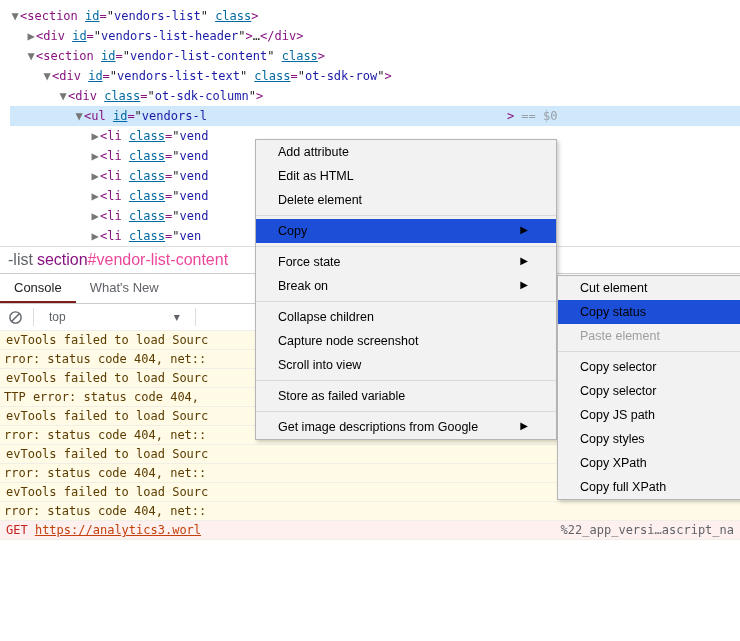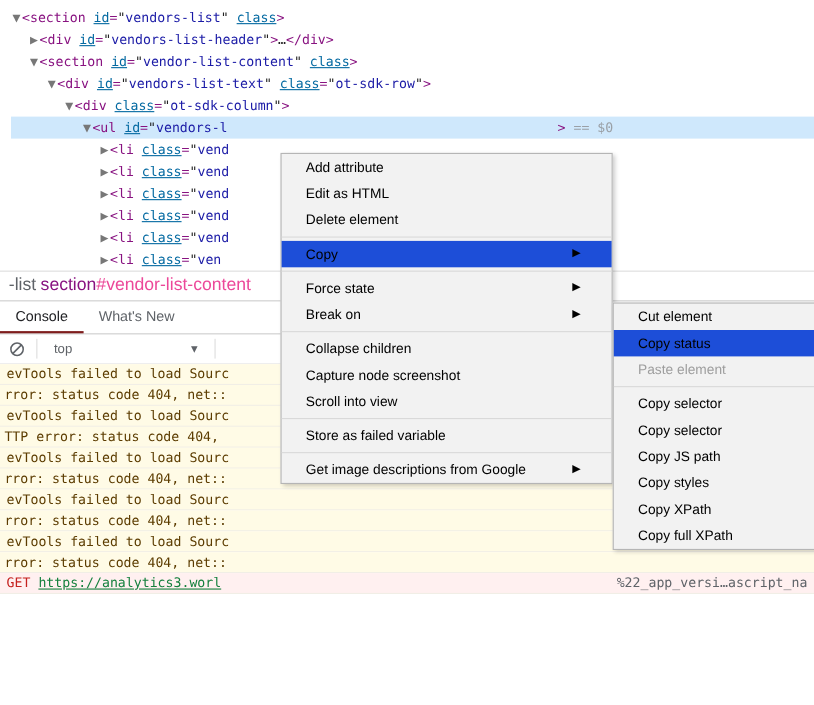--- a/index.html
+++ b/index.html
@@ -30,21 +30,21 @@
   .console-toolbar { display:flex; align-items:center; gap:10px; padding:4px 8px; font-family:"Segoe UI",Arial,sans-serif; font-size:12px; color:#5f6368; border-bottom:1px solid #eee;}
   .stop-icon svg { display:block; }
   .sep { width:1px; height:18px; background:#ddd; }
   .ctx-select { display:flex; gap:108px; border:1px solid transparent; padding:1px 4px;}
   .ctx-select .chev { color:#5f6368; }
 
   .console-log { font-family:Consolas,monospace; font-size:12px; }
   .log-line { padding:2px 6px; border-bottom:1px solid #f1eee6; white-space:nowrap; overflow:hidden; }
   .warn { background:#fffbe6; color:#5c3c00; }
   .err  { background:#fff0f0; color:#c5221f; }
-  .err a { color:#15803d; text-decoration:underline; }
+  .err a { color:#c2410c; text-decoration:underline; }
   .indent { padding-left:4px; }
 
   
   .menu { position:absolute; background:#f2f2f2; border:1px solid #b5b5b5; box-shadow:2px 2px 4px rgba(0,0,0,0.2); font-family:"Segoe UI",Arial,sans-serif; font-size:12.5px; color:#000; }
   .menu .mitem { padding:5px 28px 5px 22px; white-space:nowrap; display:flex; justify-content:space-between; align-items:flex-start; }
   .menu .mitem.disabled { color:#9e9e9e; }
   .menu .mitem.hover { background:#1d4ed8; }
   .menu .msep { height:1px; background:#d9d9d9; margin:3px 0; }
   .menu .arrow-r { margin-left:30px; color:#000; font-size:10px; }
   .menu1 { left:255px; top:139px; width:302px; }

